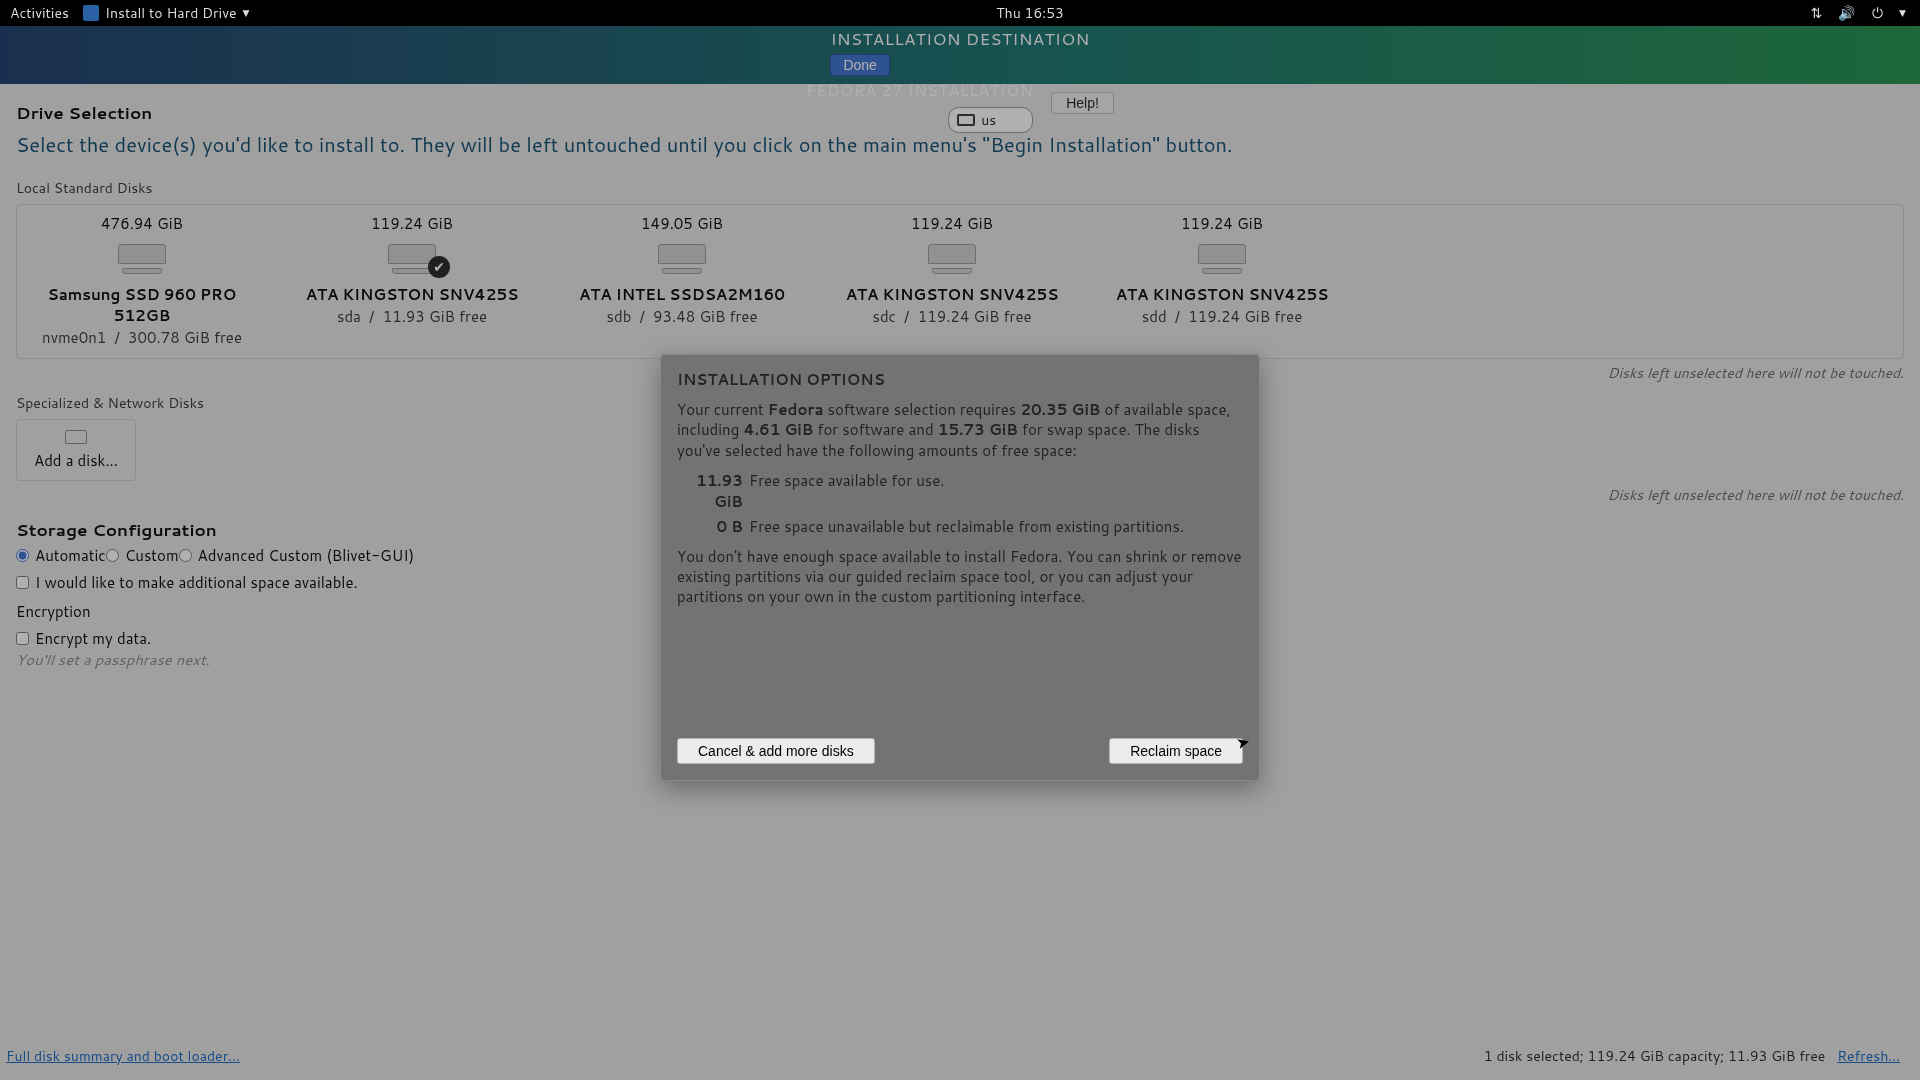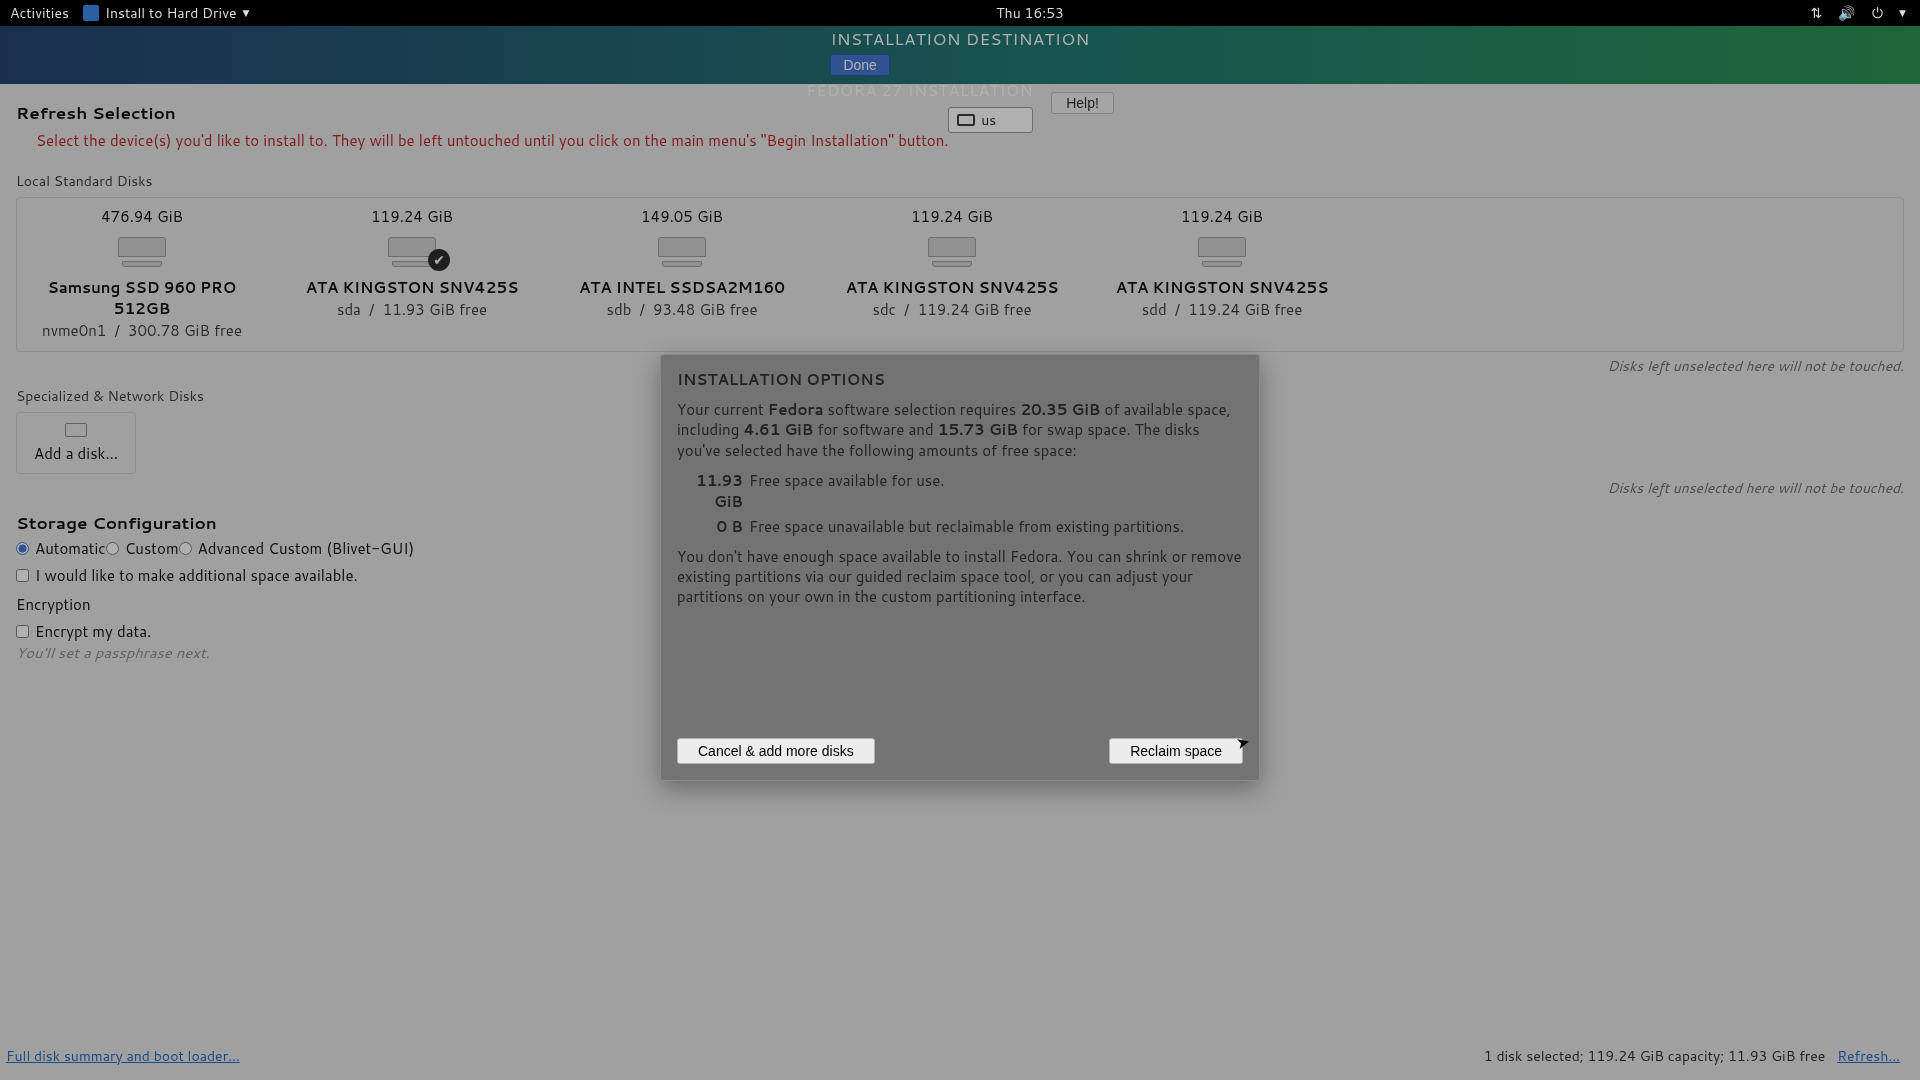--- a/index.html
+++ b/index.html
@@ -13,28 +13,28 @@
 .topbar .right { display: flex; align-items: center; gap: 16px; padding-right: 14px; }
 .tri-down { font-size: 9px; position: relative; top: -1px; }
 
 
 .anaconda-header { height: 58px; background: linear-gradient(90deg, #1a3a6a 0%, #15726c 55%, #1e8f4a 100%); color: #fff; display: flex; align-items: center; padding: 0 14px; flex-direction: column; }
 .anaconda-header .title-block { flex: 1; }
 .anaconda-header .title { font-size: 17px; font-weight: 400; letter-spacing: 0.3px; }
 .anaconda-header .done-btn { margin-top: 4px; background: #3a6fcf; color: #fff; border: 1px solid #264f9e; padding: 2px 12px; font-size: 14px; border-radius: 3px; cursor: pointer; }
 .anaconda-header .brand { font-size: 16px; letter-spacing: 0.5px; }
 .anaconda-header .right-tools { display: flex; align-items: flex-start; gap: 18px; padding-top: 2px; }
-.lang-ind { background: #fff; color: #222; border: 1px solid #999; padding: 2px 36px 2px 8px; border-radius: 3px; font-size: 14px; display: inline-flex; align-items: center; gap: 6px; }
+.lang-ind { background: #fff; color: #222; border: 1px solid #999; padding: 2px 36px 2px 8px; border-radius: 11px; font-size: 14px; display: inline-flex; align-items: center; gap: 6px; }
 .kbd-icon { width: 18px; height: 12px; border: 2px solid #333; border-radius: 2px; display: inline-block; position: relative; }
 .help-btn { background: #efefef; color: #222; border: 1px solid #bbb; padding: 2px 14px; border-radius: 3px; font-size: 14px; cursor: pointer; margin-top: 14px; }
 
 
 .body { padding: 12px 16px; position: relative; }
 .sec-title { font-weight: bold; font-size: 17px; margin-top: 4px; }
-.sec-sub { font-size: 15px; margin-top: 6px; color: #b91c1c; margin-left: 20px; }
+.sec-sub { font-size: 20px; margin-top: 6px; color: #0c4a6e; }
 .lsd-label { font-size: 14px; margin-top: 20px; color: #333; }
 
 .disk-row { border: 1px solid #ccc; border-radius: 4px; margin-top: 6px; padding: 8px 0 10px 10px; display: flex; gap: 40px; }
 .right-note { text-align: right; font-style: italic; font-size: 14px; color: #666; margin-top: 4px; }
 
 .disk { width: 230px; display: flex; flex-direction: column; align-items: center; cursor: pointer; }
 .disk .cap { font-size: 15px; }
 .disk .pic { width: 48px; height: 30px; margin: 10px 0; position: relative; }
 .disk .hdd { width: 48px; height: 20px; background: #cfcfcf; border: 1px solid #9a9a9a; border-radius: 3px 3px 0 0; position: absolute; top: 0; }
 .disk .tray { width: 40px; height: 6px; background: #cfcfcf; border: 1px solid #9a9a9a; position: absolute; bottom: 0; left: 4px; border-radius: 0 0 3px 3px; }
@@ -110,21 +110,21 @@
           <span class="kbd-icon"></span>
           <span>us</span>
         </span>
       </div>
     </div>
     <button class="help-btn">Help!</button>
   </div>
 </div>
 
 <div class="body" style="height:996px">
-  <div class="sec-title">Refresh Selection</div>
+  <div class="sec-title">Drive Selection</div>
   <div class="sec-sub">Select the device(s) you'd like to install to.  They will be left untouched until you click on the main menu's "Begin Installation" button.</div>
 
   <div class="lsd-label">Local Standard Disks</div>
   <div class="disk-row" id="disk-row">
       <div class="disk">
         <div class="cap">476.94 GiB</div>
         <div class="pic">
           <div class="hdd"></div>
           <div class="tray"></div>
         </div>

